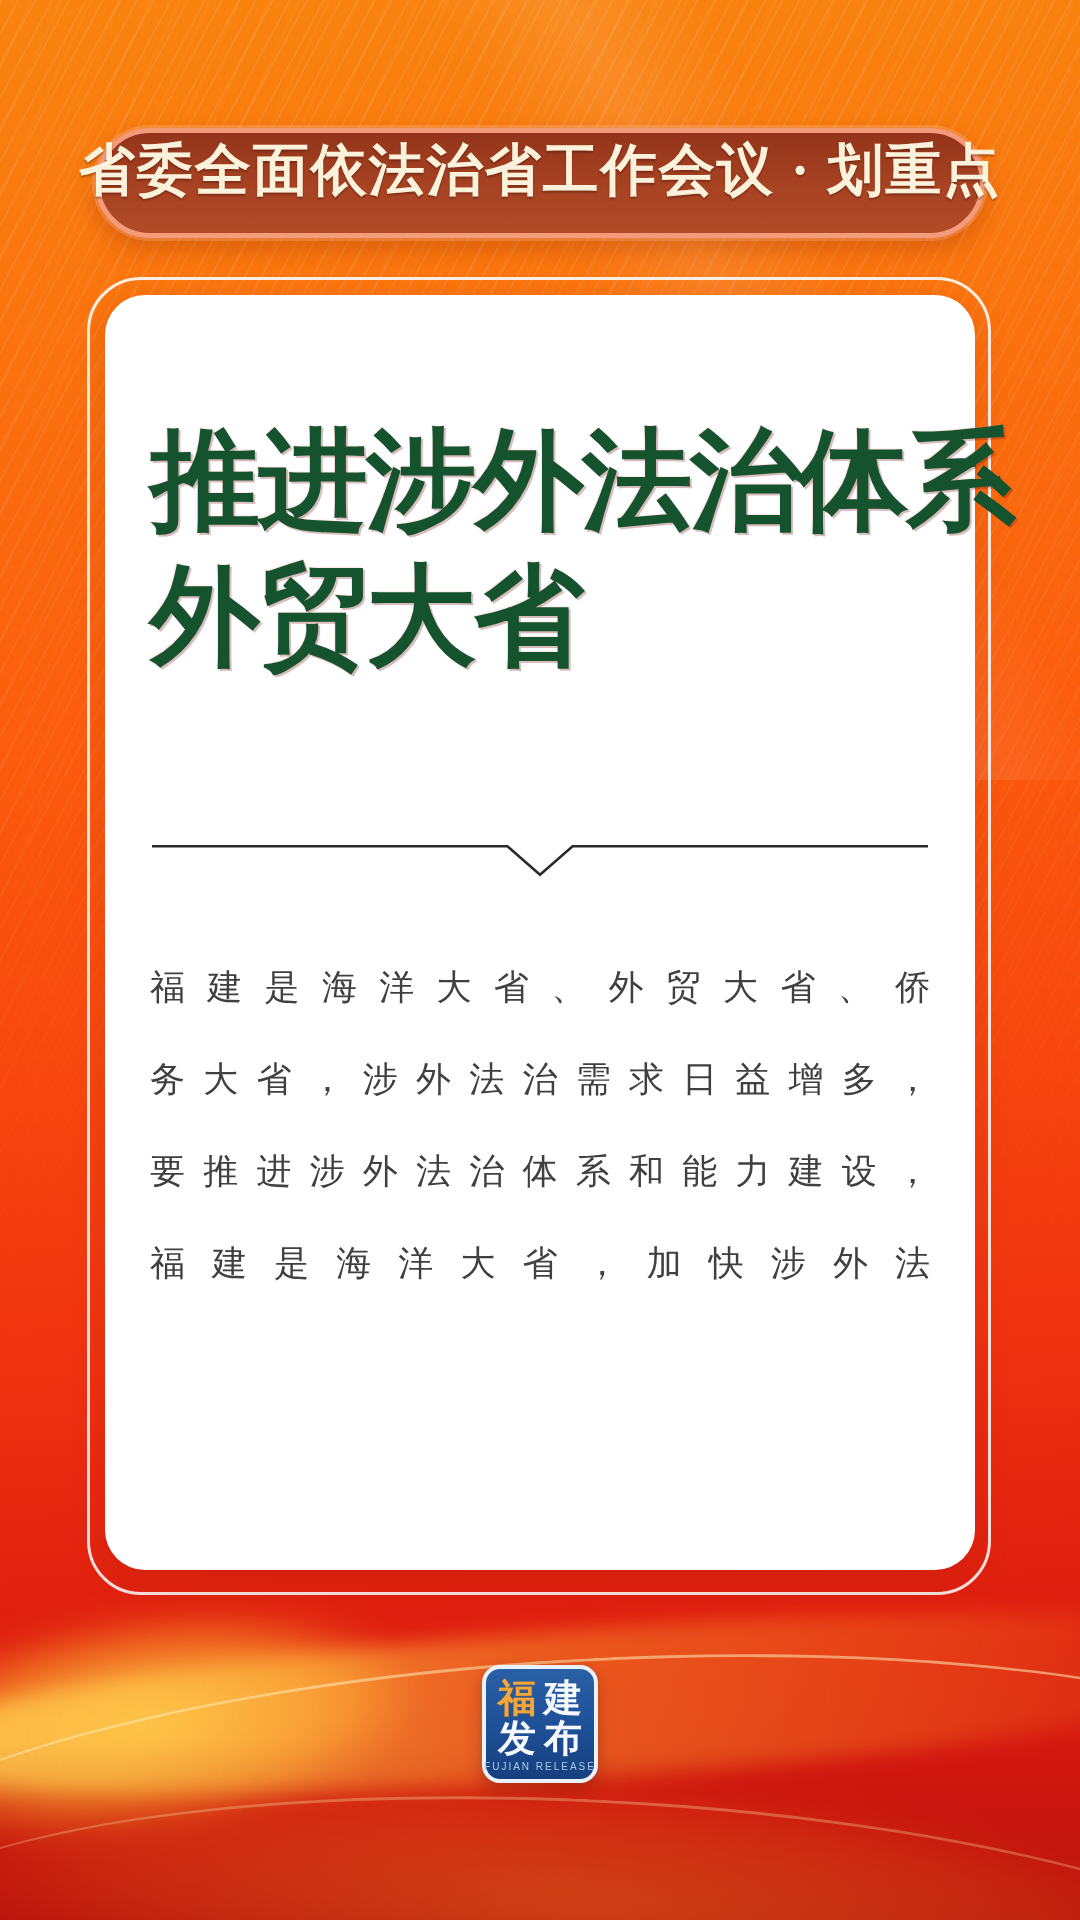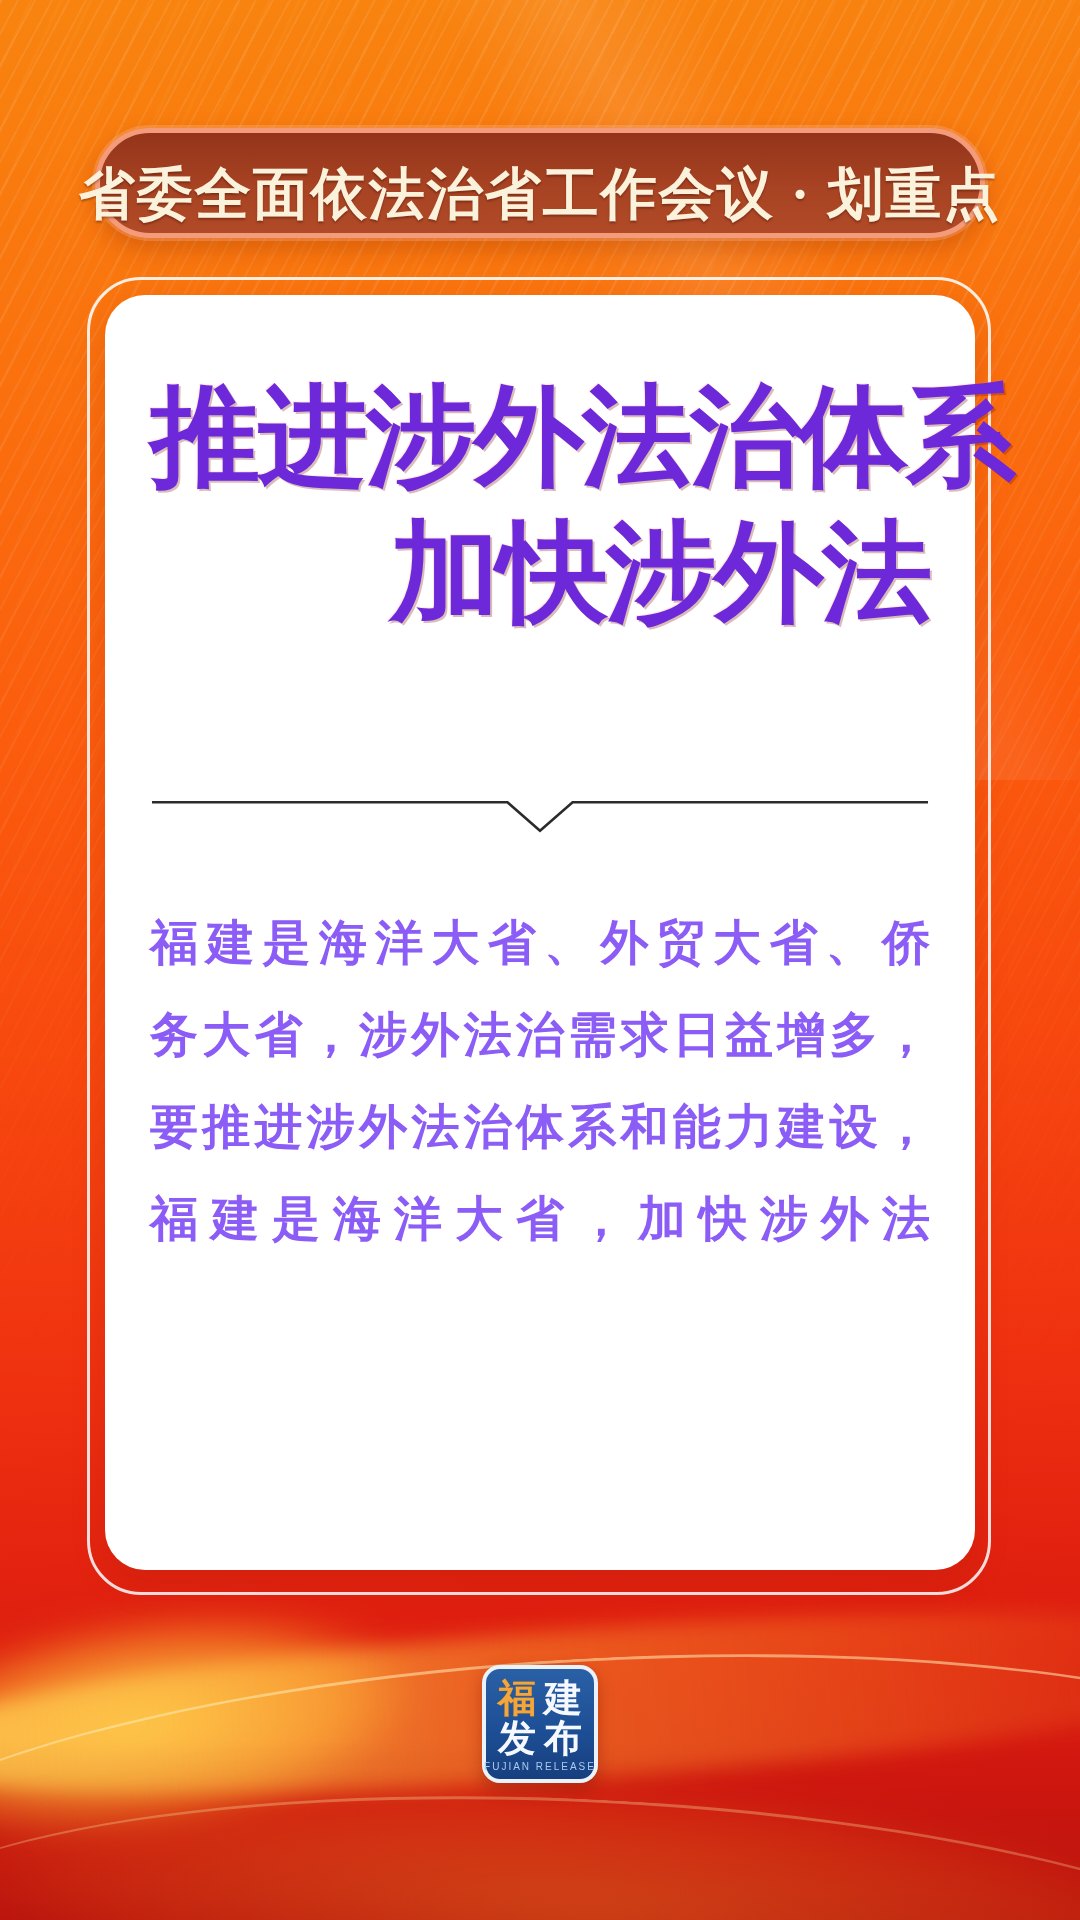--- a/index.html
+++ b/index.html
@@ -29,42 +29,42 @@
   .hairline-2{left:-150px;top:1800px;width:1500px;height:380px;transform:rotate(3deg);border-top-color:rgba(255,220,160,0.38);}
   .bg-vignette{position:absolute;left:0;right:0;bottom:0;height:180px;
     background:linear-gradient(180deg,rgba(140,10,5,0) 0%,rgba(140,10,5,0.28) 100%);}
 
   
   .banner{position:absolute;left:50%;top:128px;transform:translateX(-50%);
     width:880px;height:100px;border-radius:62px;
     border:5px solid #F49B7B;
     background:linear-gradient(180deg,#93341A 0%,#A84323 55%,#B04A27 100%);
     box-shadow:0 0 0 3px rgba(255,200,170,0.25),0 10px 24px rgba(120,20,0,0.25);
-    display:flex;align-items:flex-end;justify-content:center;}
+    display:flex;align-items:flex-start;justify-content:center;}
   .banner-label{color:#FBF2DB;font-size:56px;font-weight:900;letter-spacing:2px;
     font-family:"Liberation Serif",serif;white-space:nowrap;
     text-shadow:0 2px 2px rgba(60,10,0,0.35);}
 
   
   .card-outline{position:absolute;left:87px;top:277px;width:898px;height:1312px;
     border:3px solid rgba(255,255,255,0.88);border-radius:54px;}
   .card{position:absolute;left:105px;top:295px;width:870px;height:1275px;
     background:#FFFFFF;border-radius:40px;box-sizing:border-box;
     padding:0 45px;box-shadow:0 14px 34px rgba(150,30,0,0.18);}
 
-  .title{margin-top:74px;text-align:right;
+  .title{margin-top:118px;text-align:left;
     font-family:"Liberation Serif",serif;font-weight:900;
-    color:#6d28d9;font-size:110px;line-height:136px;letter-spacing:-2px;
+    color:#14532d;font-size:110px;line-height:136px;letter-spacing:-2px;
     text-shadow:2px 2px 0 rgba(120,10,8,0.28),-1px -1px 0 rgba(255,120,110,0.18);}
   .title-line{white-space:nowrap;}
 
   .divider-wrap{margin-top:158px;display:flex;justify-content:center;}
 
-  .body-text{margin-top:62px;color:#8b5cf6;font-size:48px;line-height:92px;
-    font-family:"Liberation Sans",sans-serif;font-weight:bold;}
+  .body-text{margin-top:62px;color:#404040;font-size:35px;line-height:92px;
+    font-family:"Liberation Sans",sans-serif;}
   .body-line{text-align:justify;text-align-last:justify;white-space:nowrap;}
   .body-line.last{text-align:left;text-align-last:left;letter-spacing:6px;}
 
   
   .logo{position:absolute;left:50%;top:1665px;transform:translateX(-50%);
     width:116px;height:118px;box-sizing:border-box;border-radius:18px;
     border:4px solid #EAF2FB;
     background:linear-gradient(180deg,#2A60A6 0%,#1D4F96 55%,#173F7E 100%);
     display:flex;flex-direction:column;align-items:center;justify-content:center;
     box-shadow:0 6px 16px rgba(90,10,0,0.30);}
@@ -93,21 +93,21 @@
 
   <div class="banner">
     <span class="banner-label">省委全面依法治省工作会议 · 划重点</span>
   </div>
 
   <div class="card-outline"></div>
   <div class="card">
 
     <div class="title">
       <div class="title-line">推进涉外法治体系</div>
-      <div class="title-line">加快涉外法</div>
+      <div class="title-line">外贸大省</div>
     </div>
 
     <div class="divider-wrap">
       <svg width="790" height="36" viewBox="0 0 790 36">
         <path d="M2 3 H362 L395 32 L428 3 H788" fill="none" stroke="#2B2B2B" stroke-width="2.6" stroke-linejoin="miter"></path>
       </svg>
     </div>
 
     <div class="body-text">
       <div class="body-line">福建是海洋大省、外贸大省、侨</div>

